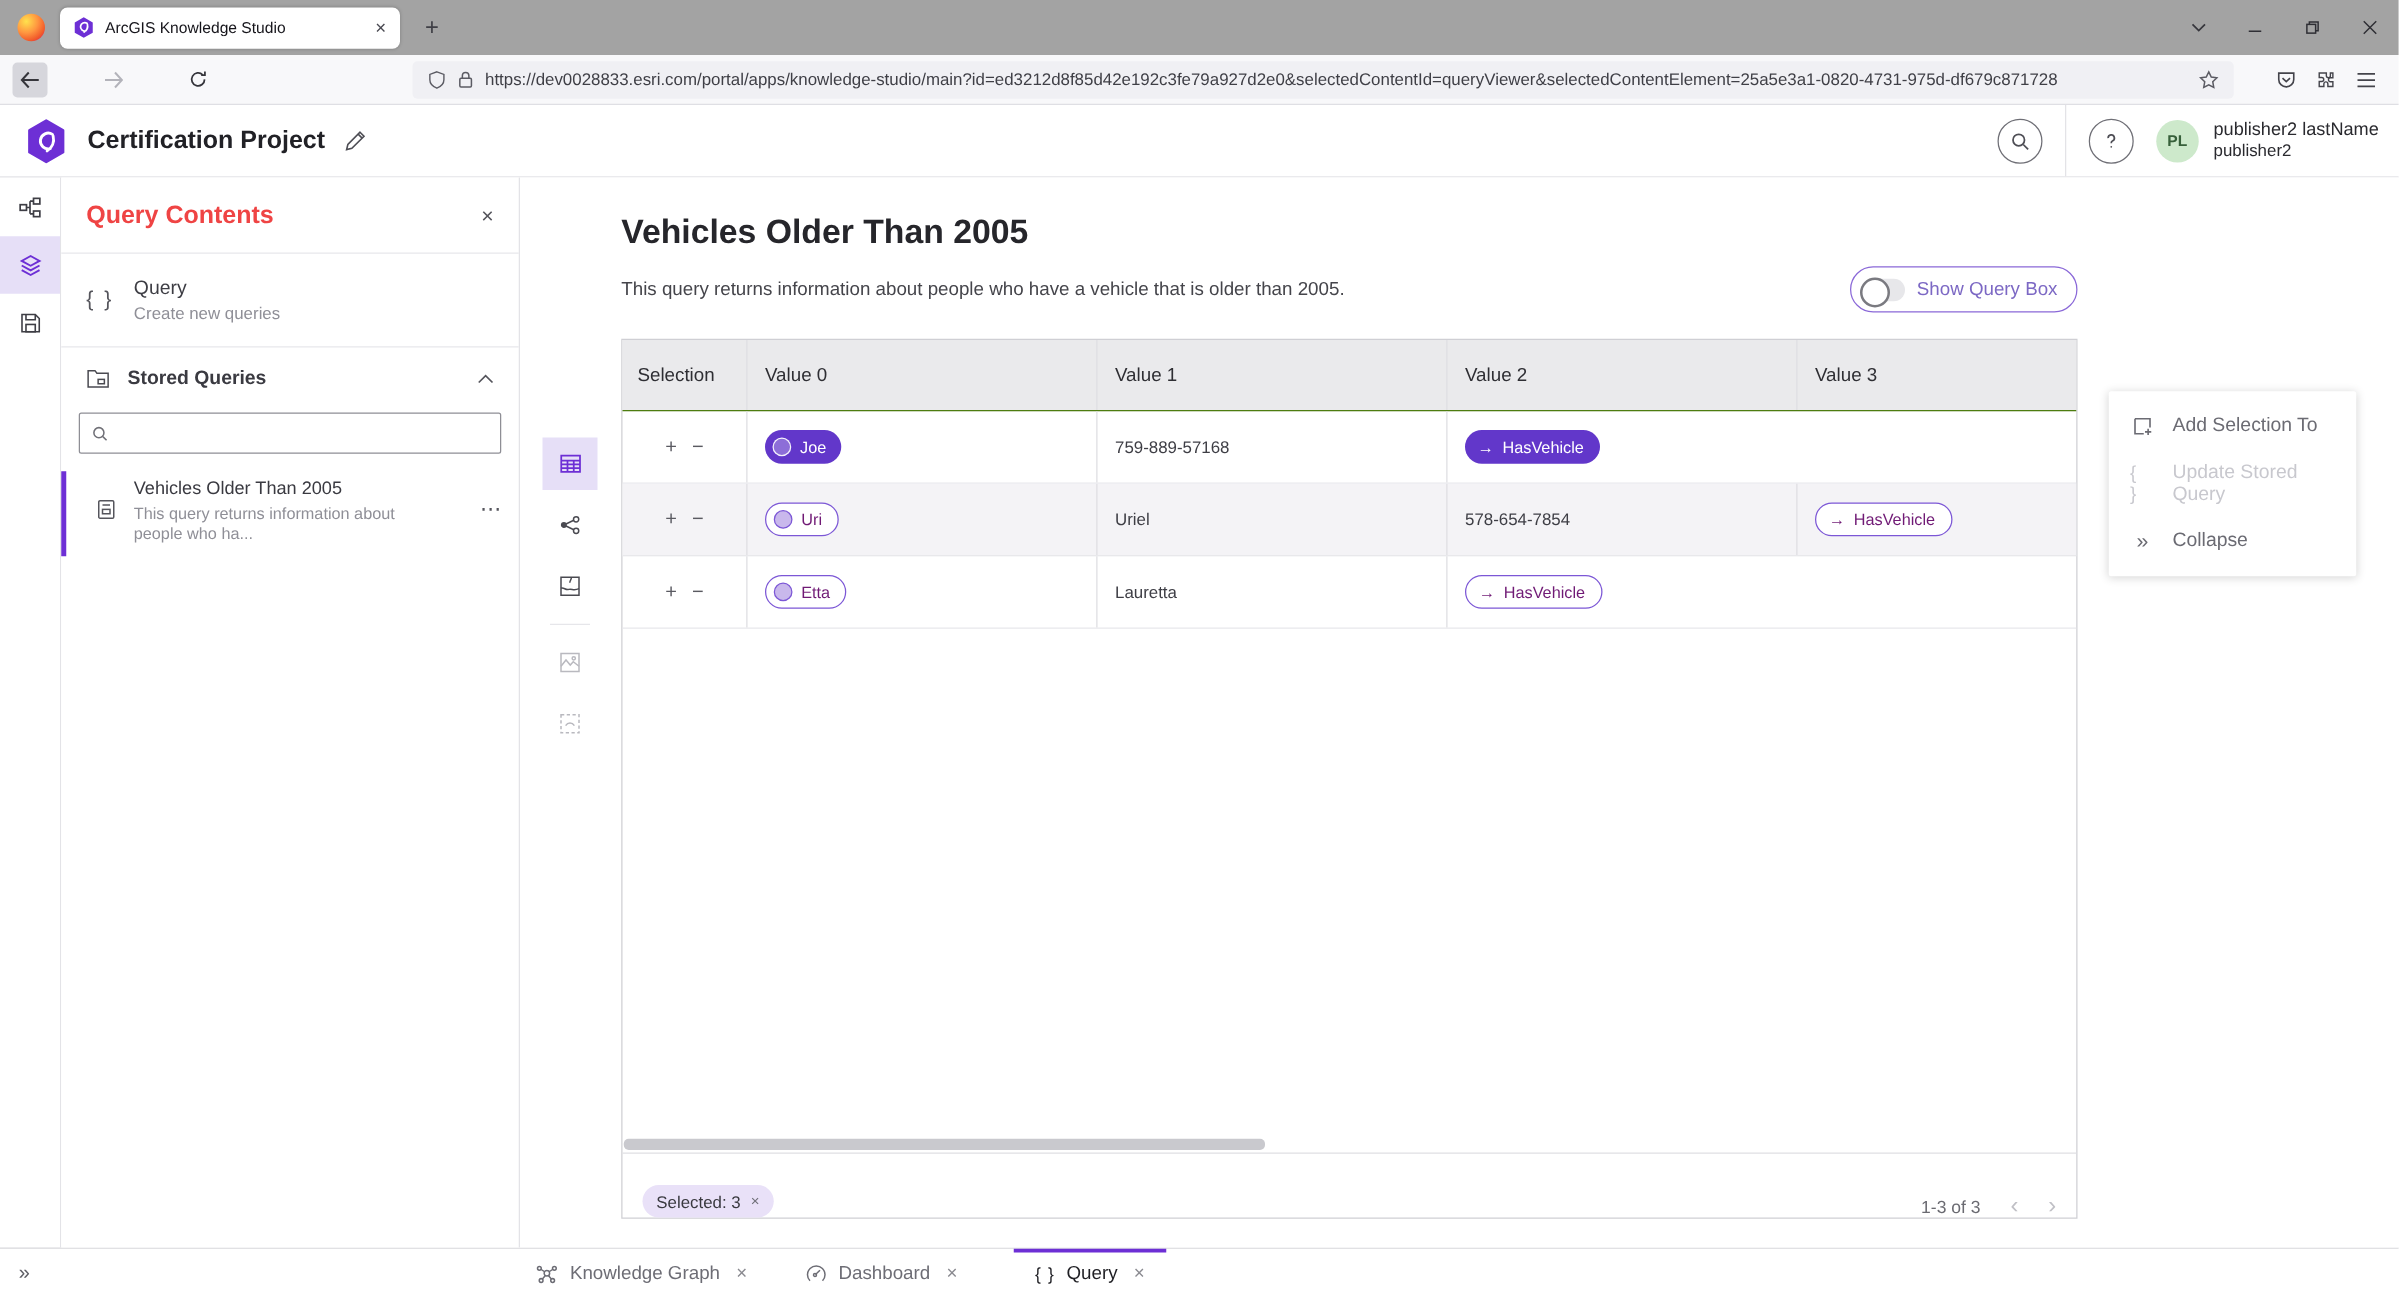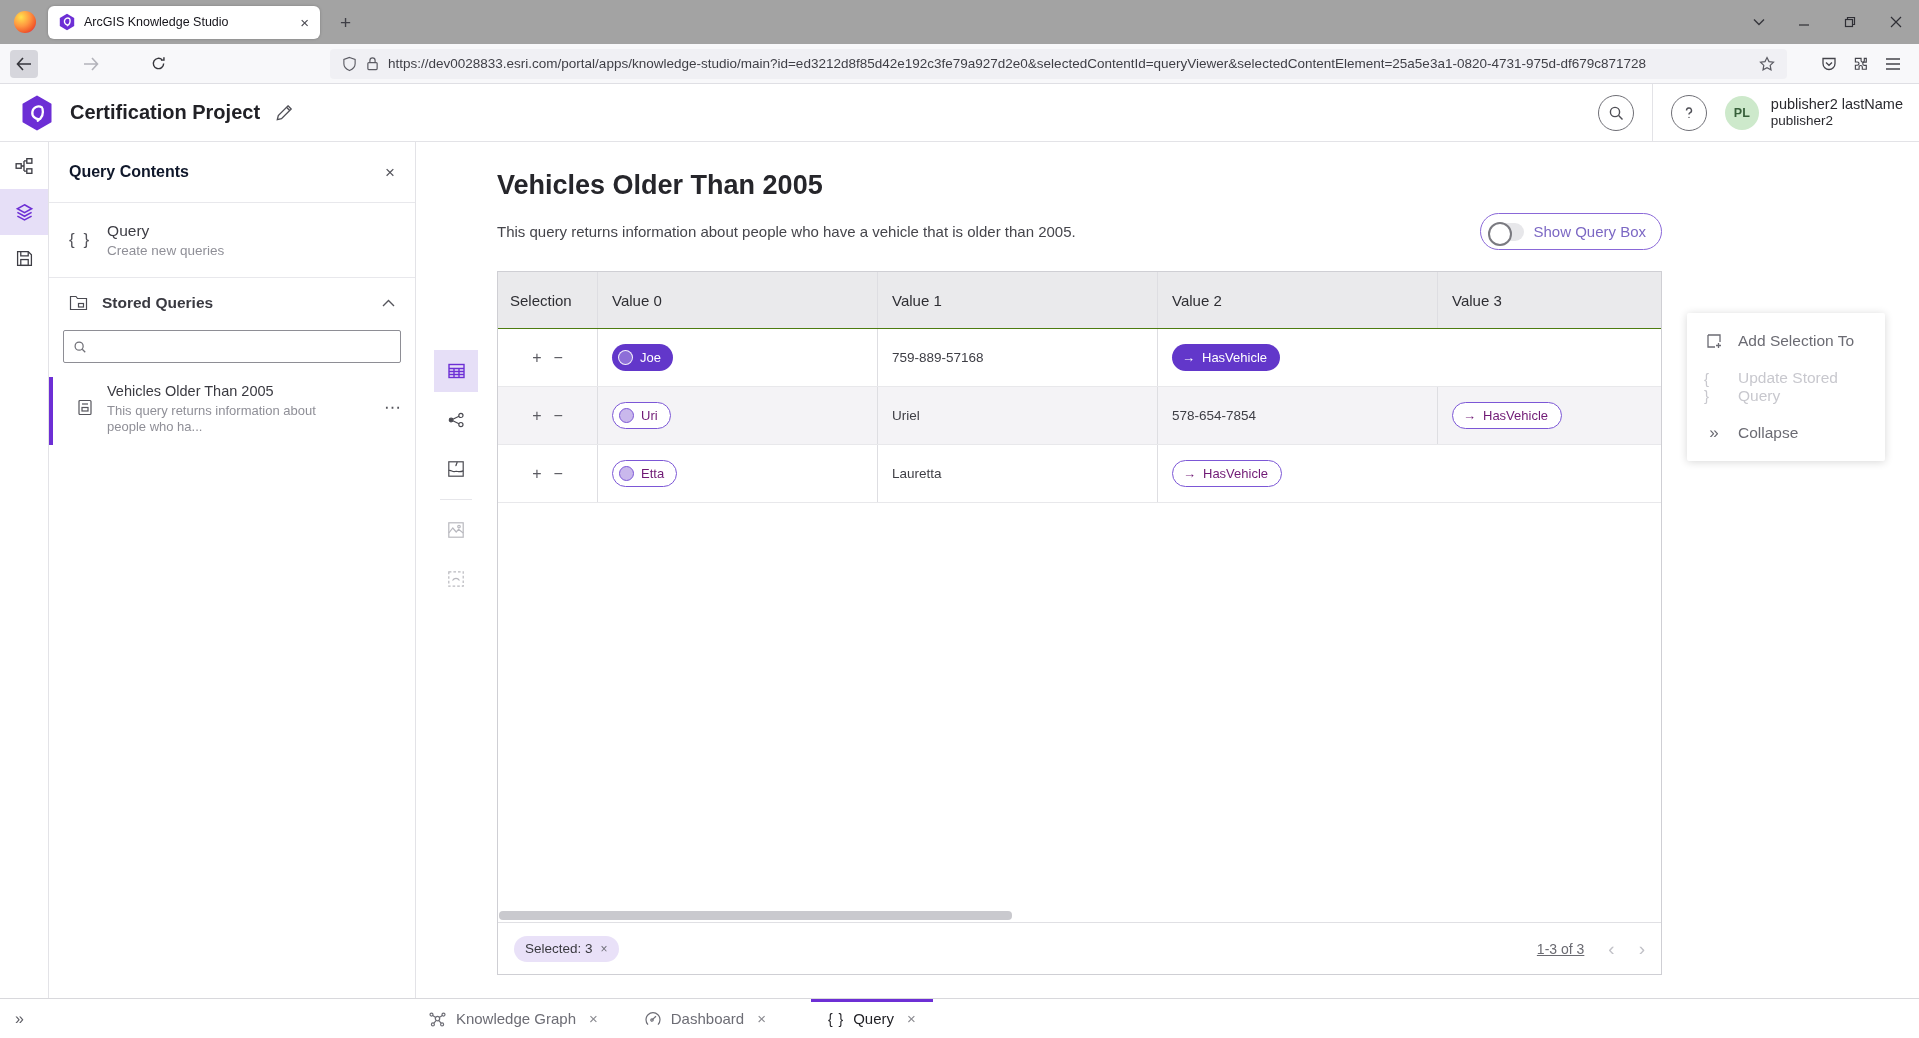--- a/index.html
+++ b/index.html
@@ -52,21 +52,21 @@
   
   .app-body { display:flex; height:856px; position:relative; }
 
   .rail { width:49px; border-right:1px solid #e3e3e7; padding-top:1px; flex:none; }
   .rail-btn { width:48px; height:46px; display:flex; align-items:center; justify-content:center; color:#3e3e45; }
   .rail-btn.selected { background:#e6dff7; color:#6d2fd5; }
 
   .panel { width:367px; border-right:1px solid #e3e3e7; flex:none; background:#fff; }
   .panel-header { height:61px; border-bottom:1px solid #e8e8ec; display:flex; align-items:center;
     padding:0 20px; }
-  .panel-title { font-size:16px; font-weight:700; color:#0f172a; flex:1; }
+  .panel-title { font-size:20px; font-weight:700; color:#ef4444; flex:1; }
   .x-btn { font-size:17px; color:#55555c; line-height:1; }
   .query-item { height:75px; display:flex; align-items:center; gap:16px; padding:0 20px;
     border-bottom:1px solid #e8e8ec; }
   .braces { font-size:17px; color:#55555c; letter-spacing:2px; }
   .qi-label { font-size:15.5px; color:#3d3d44; }
   .qi-sub { font-size:13.5px; color:#8f8f97; margin-top:3px; }
   .stored-header { height:49px; display:flex; align-items:center; gap:14px; padding:0 20px; }
   .stored-title { font-size:15.5px; font-weight:700; color:#3a3a41; flex:1; }
   .search-box { margin:3px 14px 0; height:33px; border:1px solid #8e8e95; border-radius:2px;
     display:flex; align-items:center; padding:0 9px; gap:8px; }
@@ -119,27 +119,27 @@
   .chip.outlined { background:#fff; border:1.5px solid #7c57d6; color:#701a75; }
   .chip-circle { width:15px; height:15px; border-radius:50%; flex:none; }
   .filled .chip-circle { border:1.5px solid rgba(255,255,255,.9); background:rgba(255,255,255,.28); }
   .outlined .chip-circle { border:1.5px solid #7c57d6; background:#c9b8ec; }
   .chip.rel { padding:0 13px 0 10px; }
   .chip-arrow { font-size:13px; line-height:1; }
 
   .t-fill { flex:1; }
   .hscroll { position:absolute; left:1px; right:1px; bottom:53px; height:12px; }
   .hscroll-thumb { position:absolute; left:0; top:2px; width:513px; height:9px; background:#c9c9ce; border-radius:4px; }
-  .t-footer { height:52px; border-top:1px solid #e0e0e4; display:flex; align-items:center;
+  .t-footer { height:52px; border-top:1px solid #e0e0e4; display:flex; align-items:flex-end;
     padding:0 16px; flex:none; margin-top:auto; }
   .sel-chip { height:26px; background:#e9e1f8; border-radius:13px; display:inline-flex;
     align-items:center; gap:8px; padding:0 11px; font-size:13.5px; color:#39393f; }
   .sel-chip .x { font-size:12px; color:#6f6f78; }
   .pager { margin-left:auto; display:flex; align-items:center; gap:24px; }
-  .range { font-size:14px; color:#6a6a71;text-decoration:underline; }
+  .range { font-size:14px; color:#6a6a71; }
   .pg-btn { font-size:19px; color:#c0c0c6; line-height:1; }
 
   
   .ctx-menu { position:absolute; left:1687px; top:171px; width:198px; background:#fff;
     box-shadow:0 1px 8px rgba(0,0,0,.16); border-radius:2px; padding:5px 0; z-index:5; }
   .ctx-item { height:46px; display:flex; align-items:center; gap:14px; padding:0 17px;
     font-size:15.5px; color:#6b6b73; width:100%; text-align:left; }
   .ctx-item.disabled { color:#c8c8ce; }
   .ctx-item .mi { width:20px; display:flex; justify-content:center; flex:none; }
 

